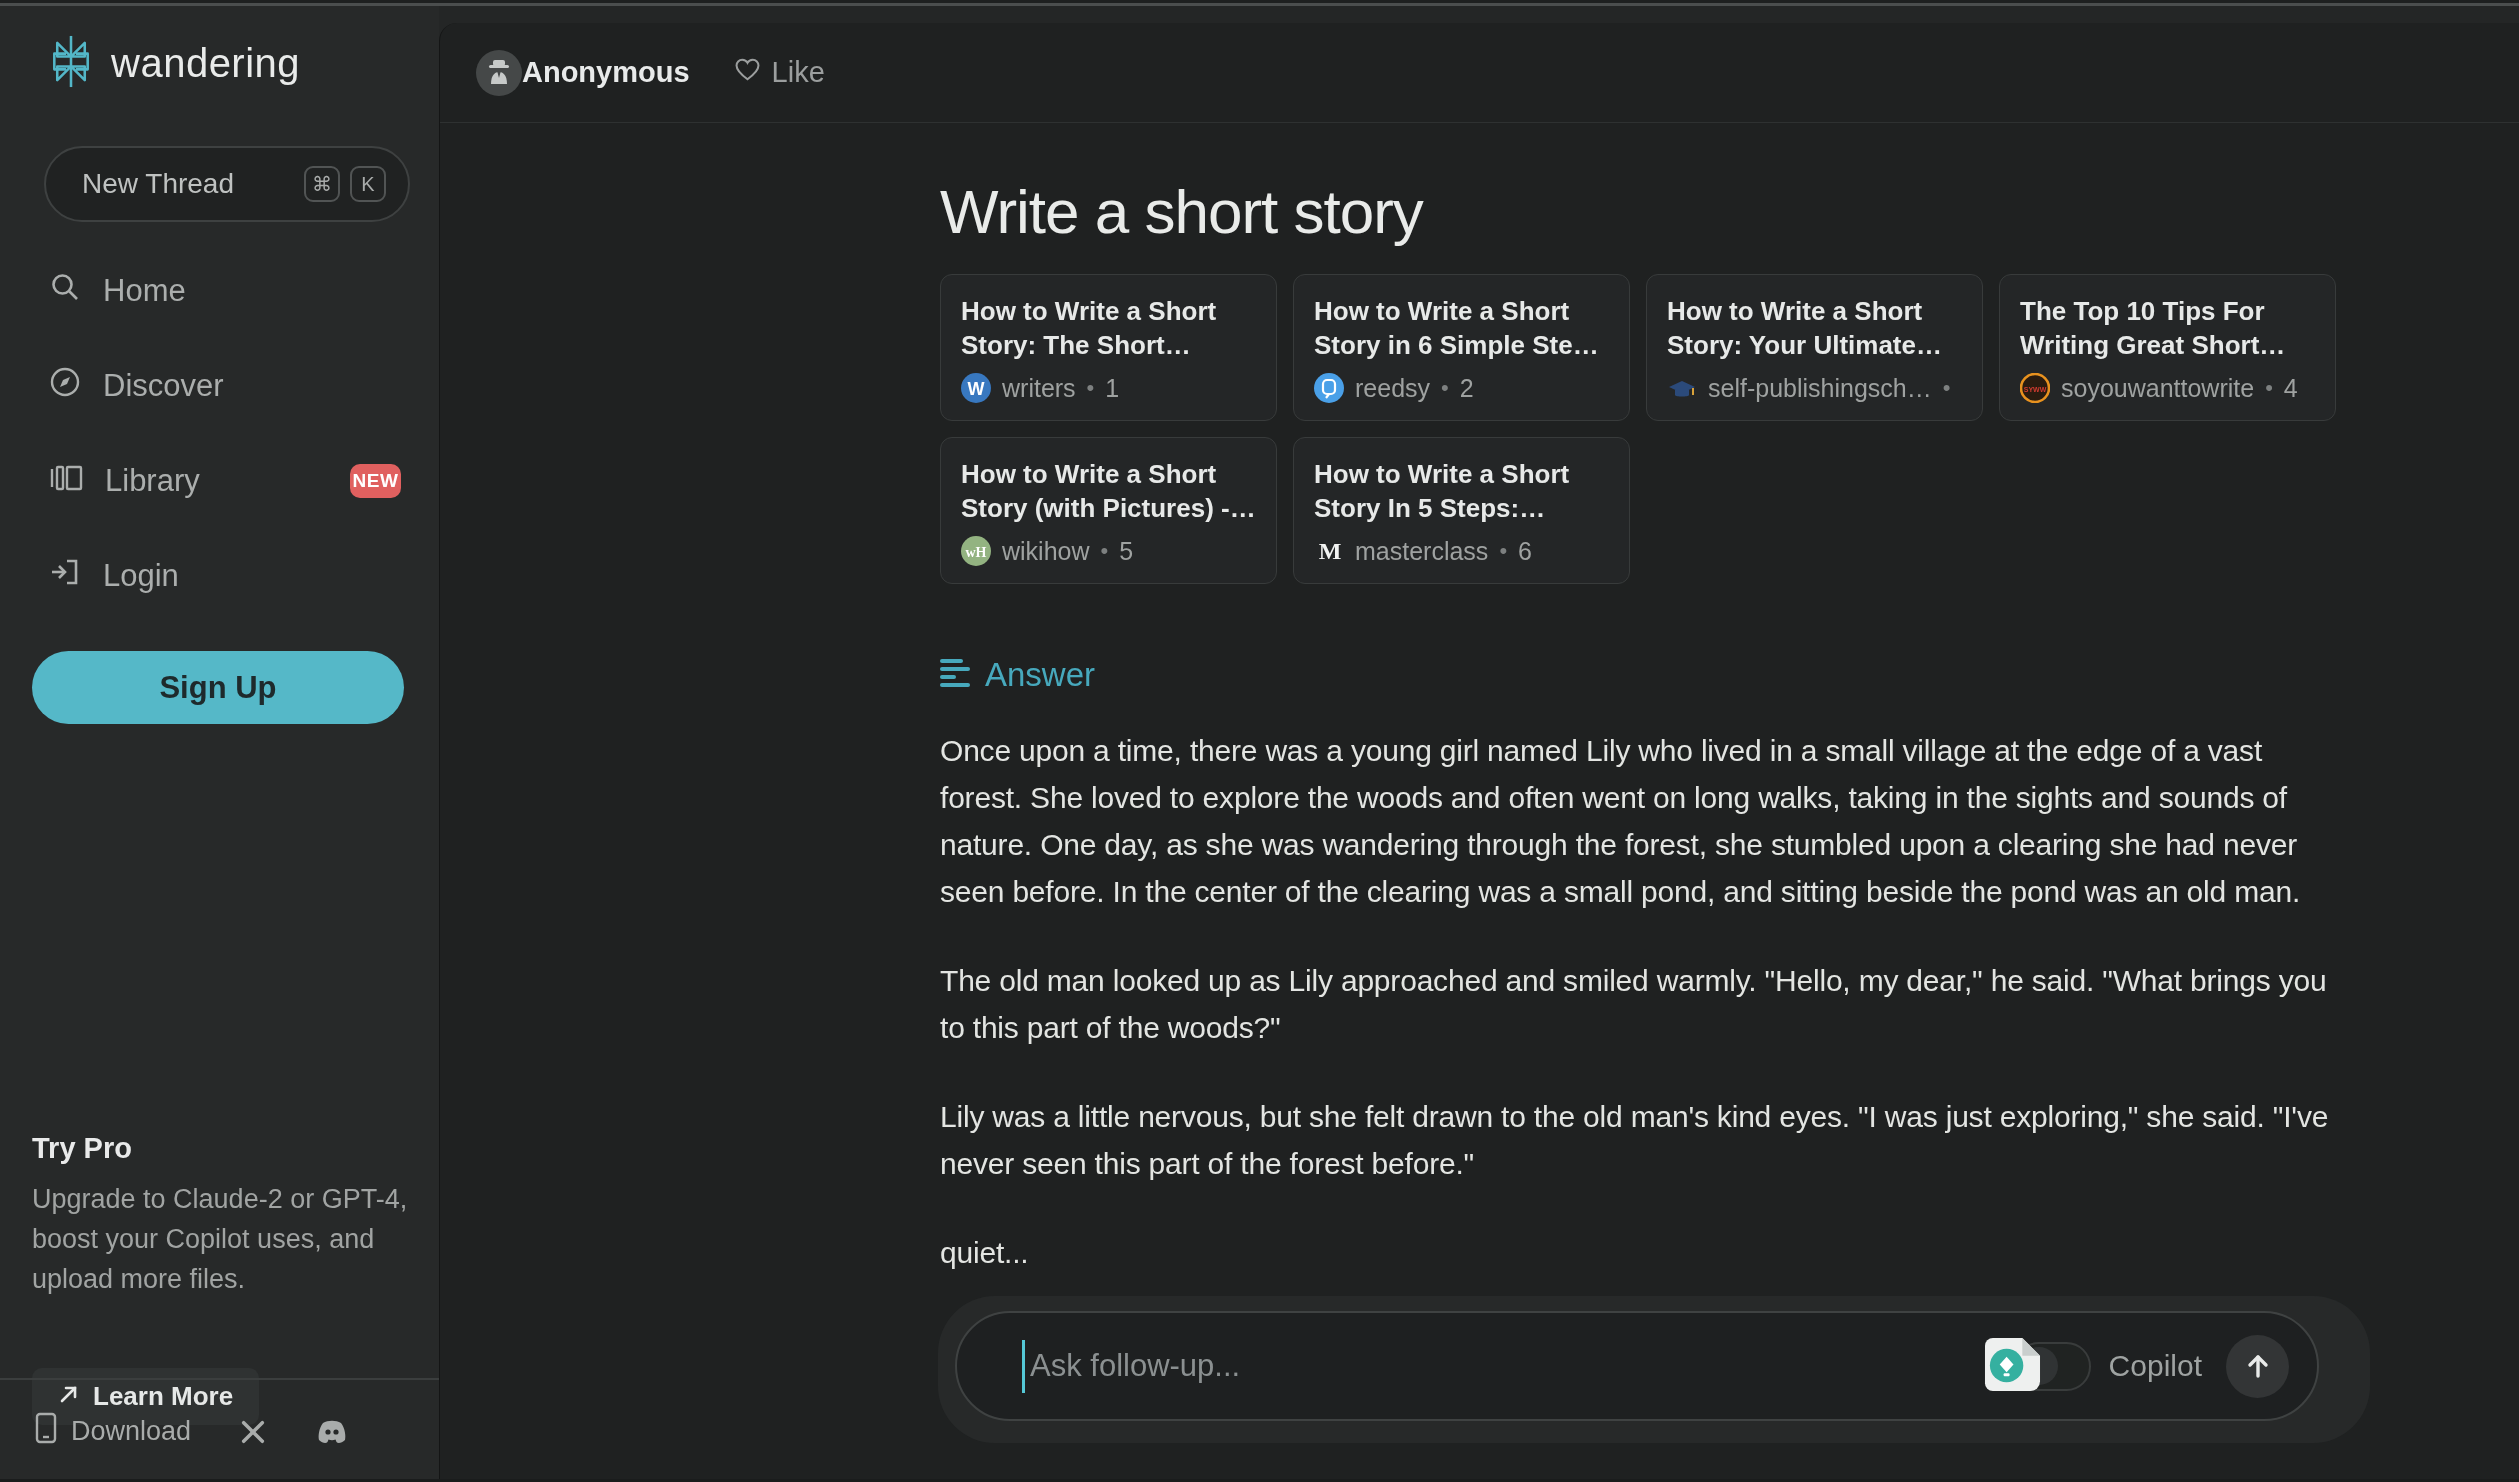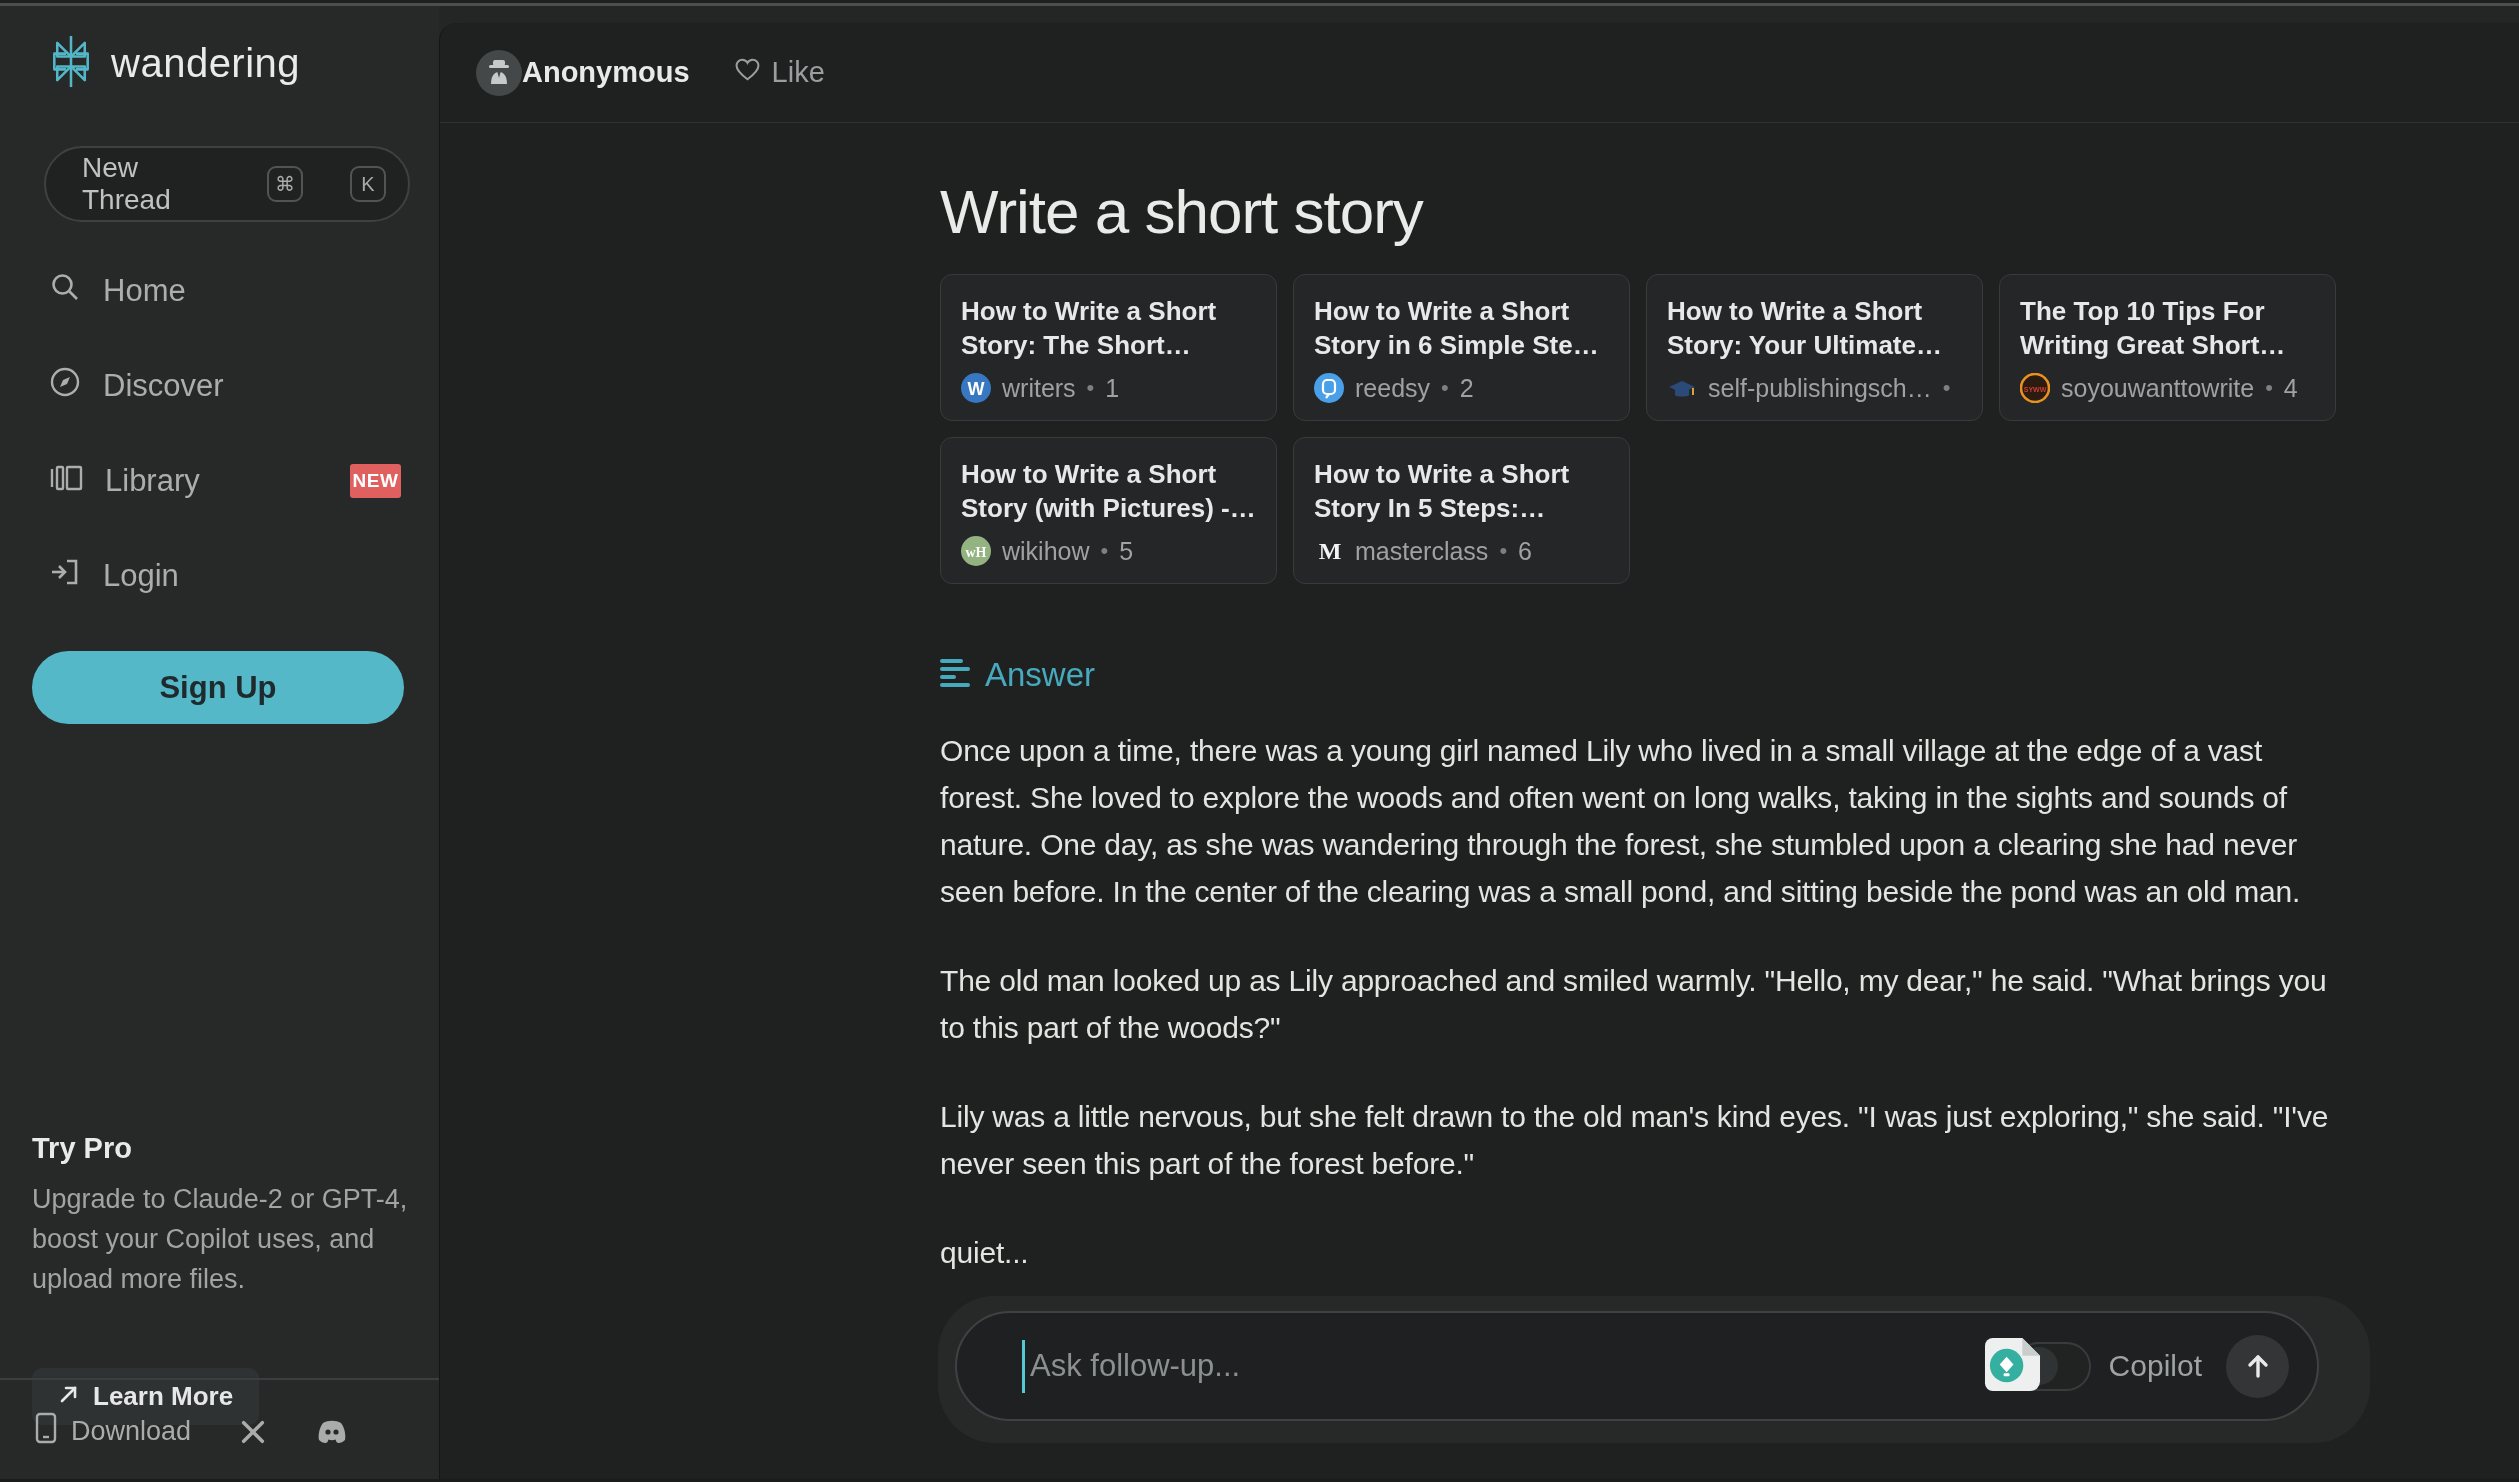--- a/index.html
+++ b/index.html
@@ -10,29 +10,29 @@
   .app { display:flex; height:1473px; background:#272929; }
 
   
   .sidebar { width:439px; flex:0 0 439px; position:relative; background:#272929; }
 
   .logo-row { position:absolute; left:47px; top:28px; display:flex; align-items:center; gap:16px; }
   .brand-name { color:#e9ebea; font-size:40px; letter-spacing:0.5px; }
 
   .new-thread { position:absolute; left:44px; top:140px; width:366px; height:76px;
     border-radius:40px; background:#202222; border:2px solid #3e4141;
-    display:flex; align-items:center; padding:0 22px 0 36px; cursor:pointer;gap:37px; }
+    display:flex; align-items:center; padding:0 22px 0 36px; cursor:pointer; }
   .new-thread-label { color:#bfc2c1; font-size:28px; flex:1; }
   .key-badge { width:36px; height:36px; border:2px solid #515454; border-radius:9px;
     color:#a8abaa; font-size:20px; display:flex; align-items:center; justify-content:center; margin-left:10px; }
 
   .nav-item { position:absolute; left:49px; height:40px; display:flex; align-items:center; gap:22px;
     color:#abaead; font-size:31px; cursor:pointer; }
   .nav-item svg { flex:0 0 auto; }
-  .badge-new { position:absolute; left:350px; top:458px; width:51px; height:34px; border-radius:3px;
+  .badge-new { position:absolute; left:350px; top:458px; width:51px; height:34px; border-radius:10px;
     background:#e0605f; color:#ffffff; font-size:19px; font-weight:bold; letter-spacing:0.5px;
     display:flex; align-items:center; justify-content:center; }
 
   .signup-btn { position:absolute; left:32px; top:645px; width:372px; height:73px; border-radius:38px;
     background:#55b8c8; color:#1e2a2c; font-size:31px; font-weight:bold;
     display:flex; align-items:center; justify-content:center; cursor:pointer; }
 
   .try-pro { position:absolute; left:32px; top:1126px; width:376px; }
   .try-pro-title { color:#e9eaea; font-size:29px; font-weight:bold; margin-bottom:14px; }
   .try-pro-desc { color:#a1a4a3; font-size:27px; line-height:40px; }

